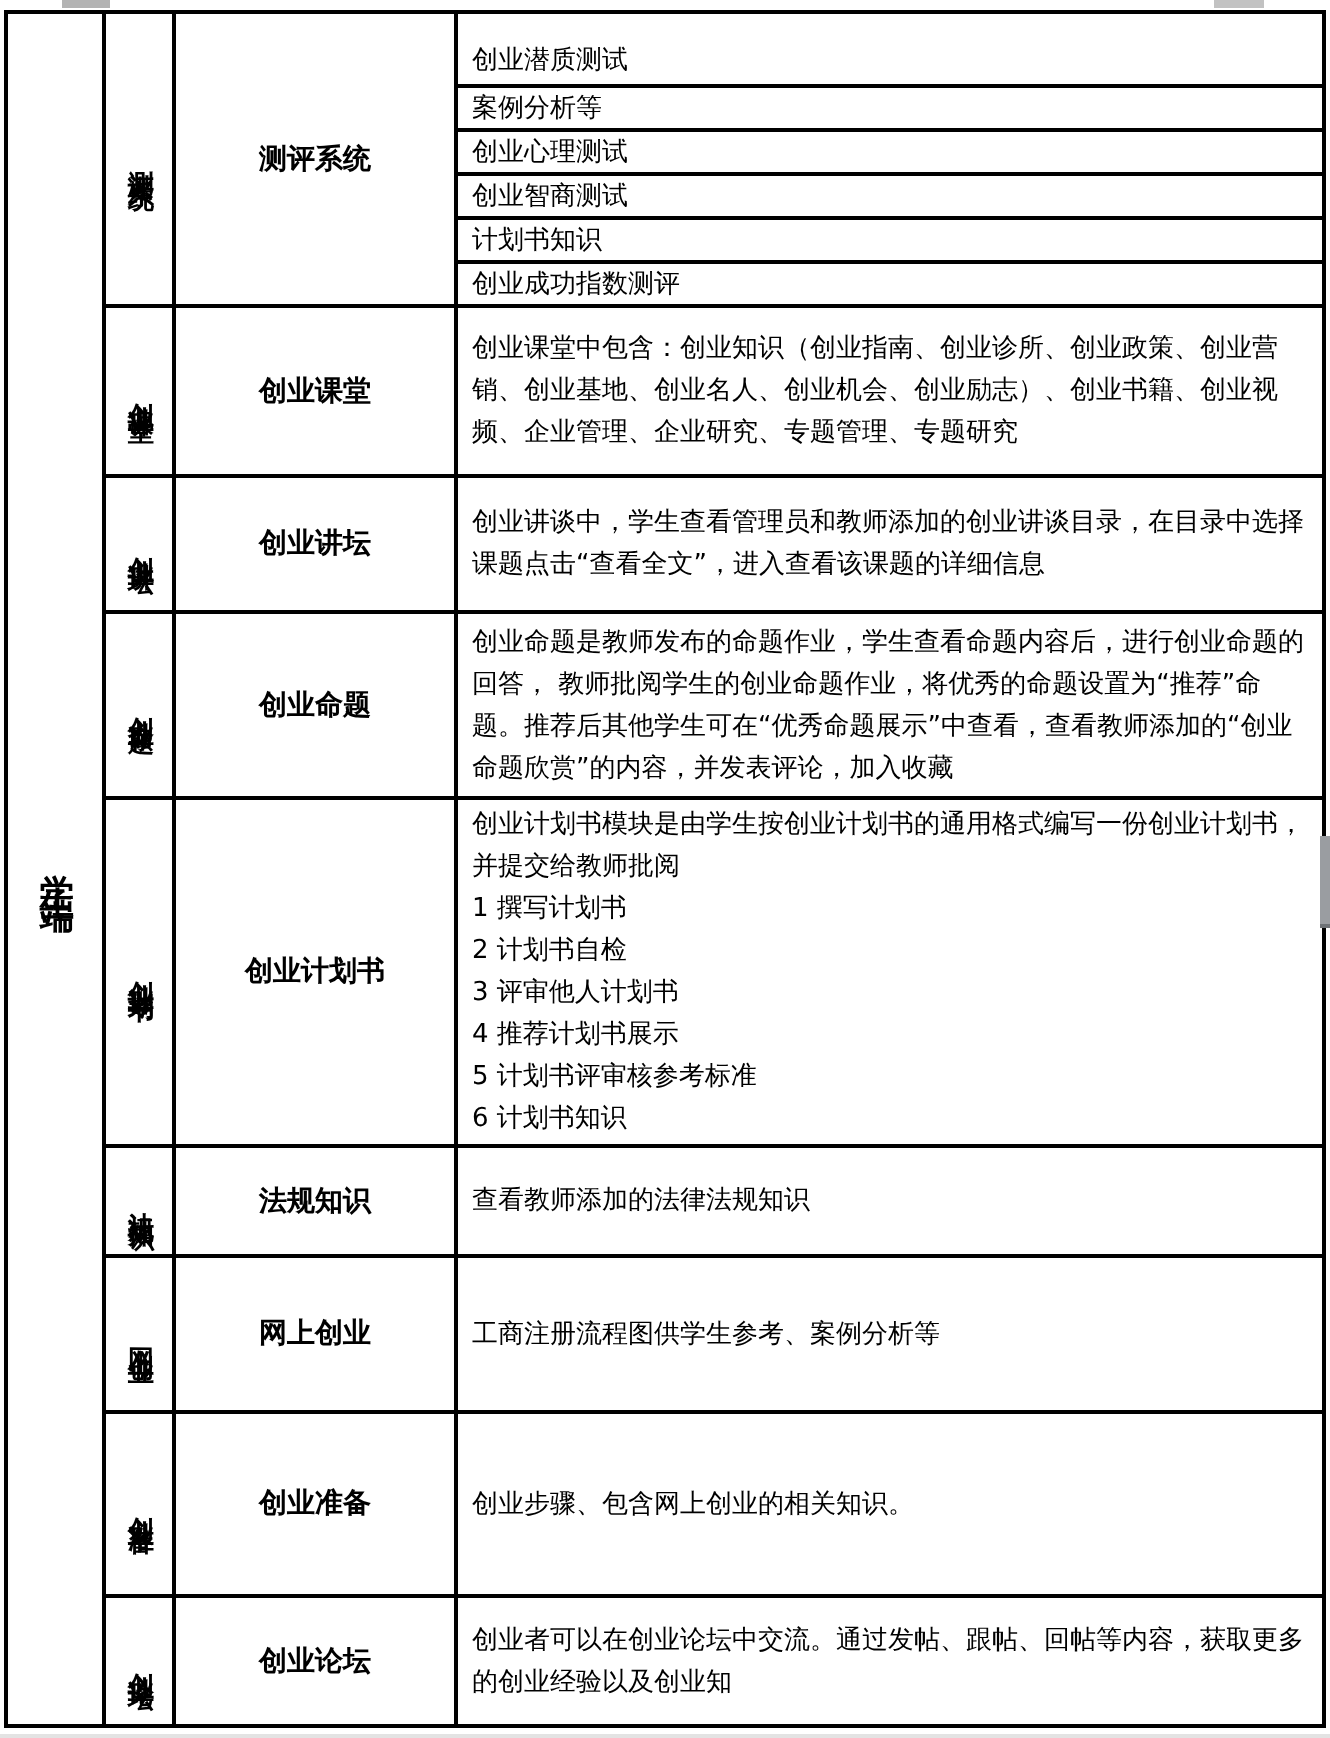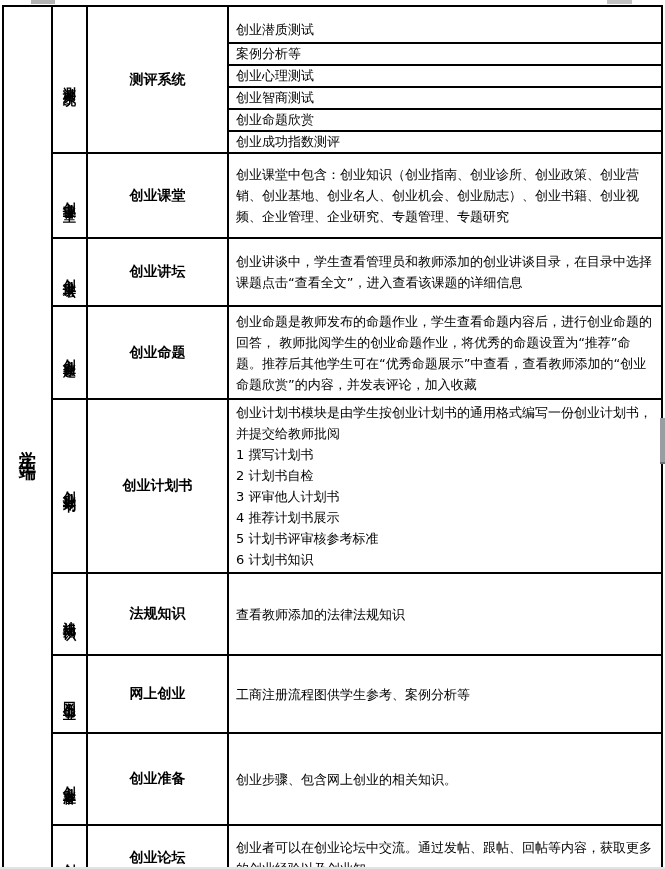--- a/index.html
+++ b/index.html
@@ -22,21 +22,21 @@
   td.vlabel .vtext{display:inline-block;writing-mode:vertical-lr;text-orientation:upright;
                    line-height:1;letter-spacing:2px;}
 
   td.root{text-align:center;font-weight:bold;font-size:17px;}
   td.root .vtext{display:inline-block;writing-mode:vertical-lr;text-orientation:upright;
                  line-height:1;letter-spacing:6px;}
 
   tr.rs1{height:37px}tr.rs2{height:21px}tr.rs3{height:21px}
   tr.rs4{height:21px}tr.rs5{height:22px}tr.rs6{height:20px}
   tr.r2{height:85px}tr.r3{height:68px}tr.r4{height:93px}tr.r5{height:168px}
-  tr.r6{height:82px}tr.r7{height:78px}tr.r8{height:92px}tr.r9{height:65px}
+  tr.r6{height:55px}tr.r7{height:78px}tr.r8{height:92px}tr.r9{height:65px}
 
   .top-handle{position:absolute;top:0;height:4px;background:#b3b3b3;}
   .top-handle.left{left:31px;width:24px;}
   .top-handle.right{left:607px;width:25px;background:#c2c2c2;}
   .scroll-thumb{position:absolute;left:660px;top:418px;width:5px;height:46px;
                 background:#9a9da1;box-shadow:inset 0 -24px 0 -22px #6e7276;}
   .bottom-edge{position:absolute;left:0;top:867px;width:665px;height:2px;background:#e3e3e3;}
 </style>
 </head>
 <body>
@@ -67,21 +67,21 @@
       <tr class="rs2">
           <td class="sub">案例分析等</td>
         </tr>
       <tr class="rs3">
           <td class="sub">创业心理测试</td>
         </tr>
       <tr class="rs4">
           <td class="sub">创业智商测试</td>
         </tr>
       <tr class="rs5">
-          <td class="sub">创业命题欣赏</td>
+          <td class="sub">计划书知识</td>
         </tr>
       <tr class="rs6">
           <td class="sub">创业成功指数测评</td>
         </tr>
 
       <tr class="r2">
         <td class="vlabel">
           <span class="vtext">创业课堂</span>
         </td>
         <td class="name">创业课堂</td>

